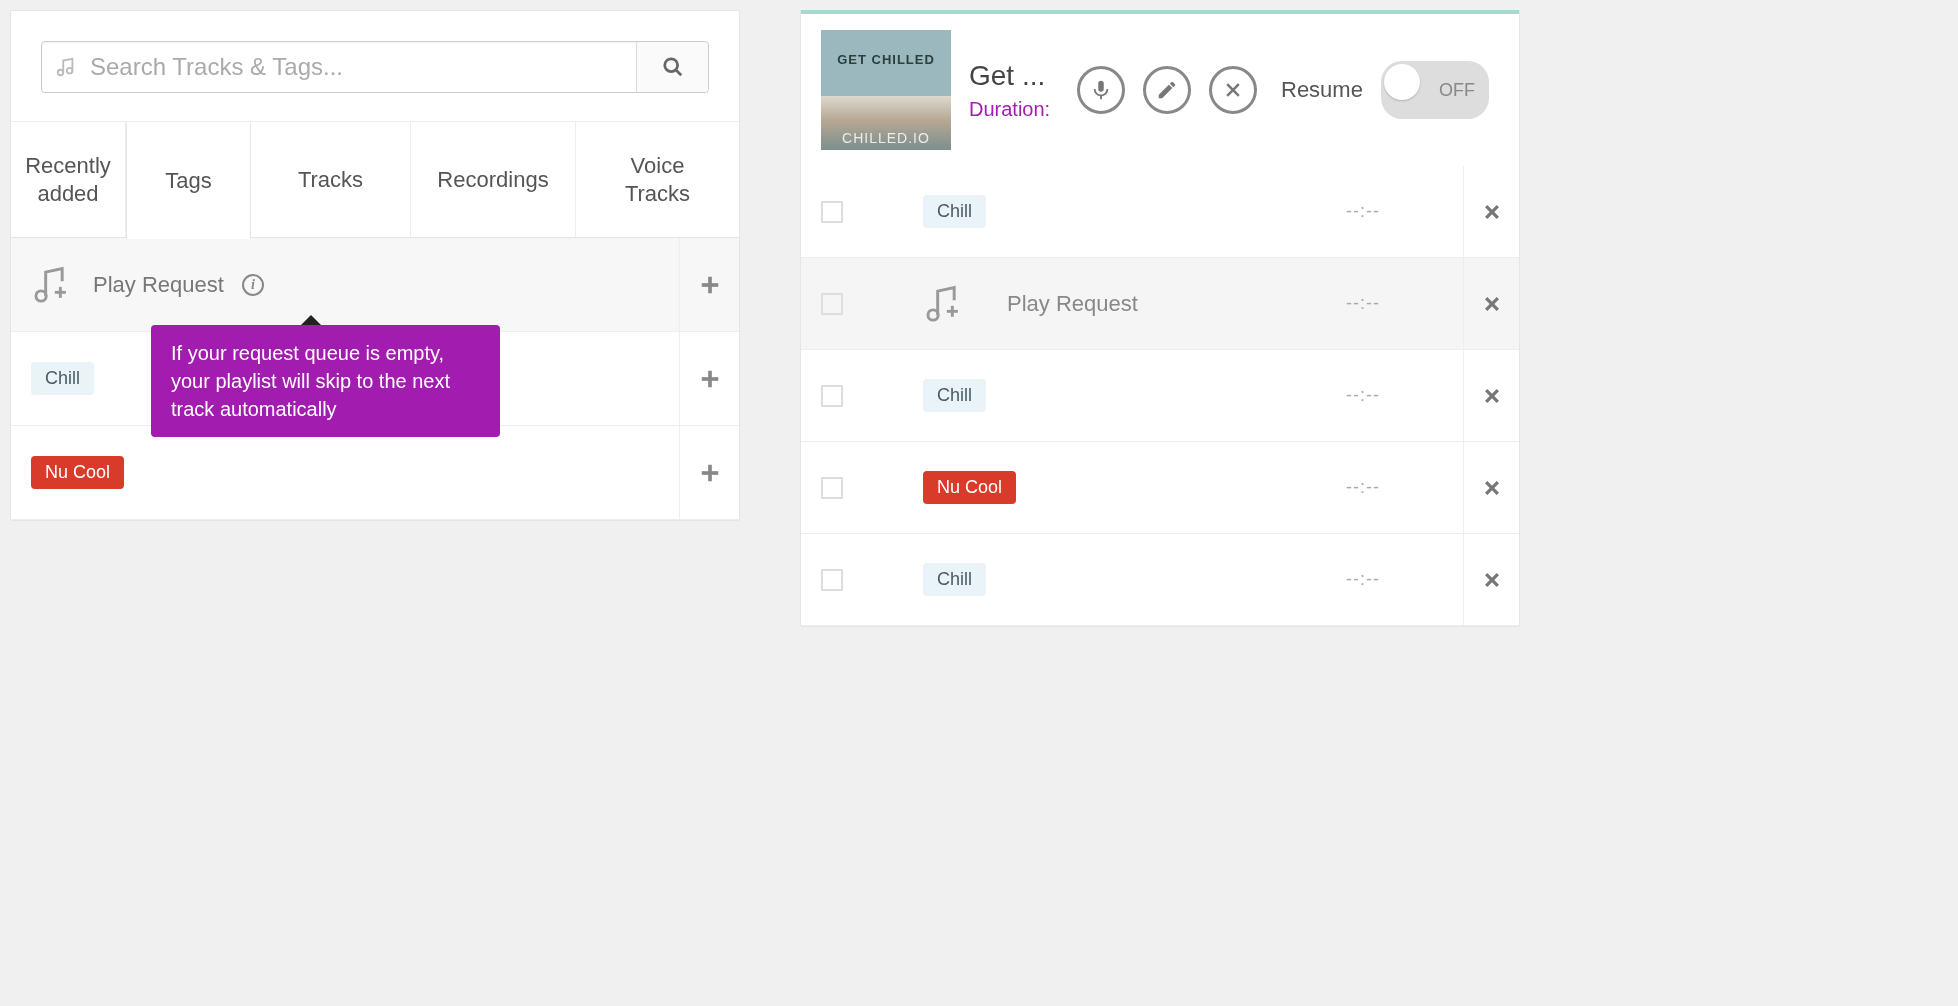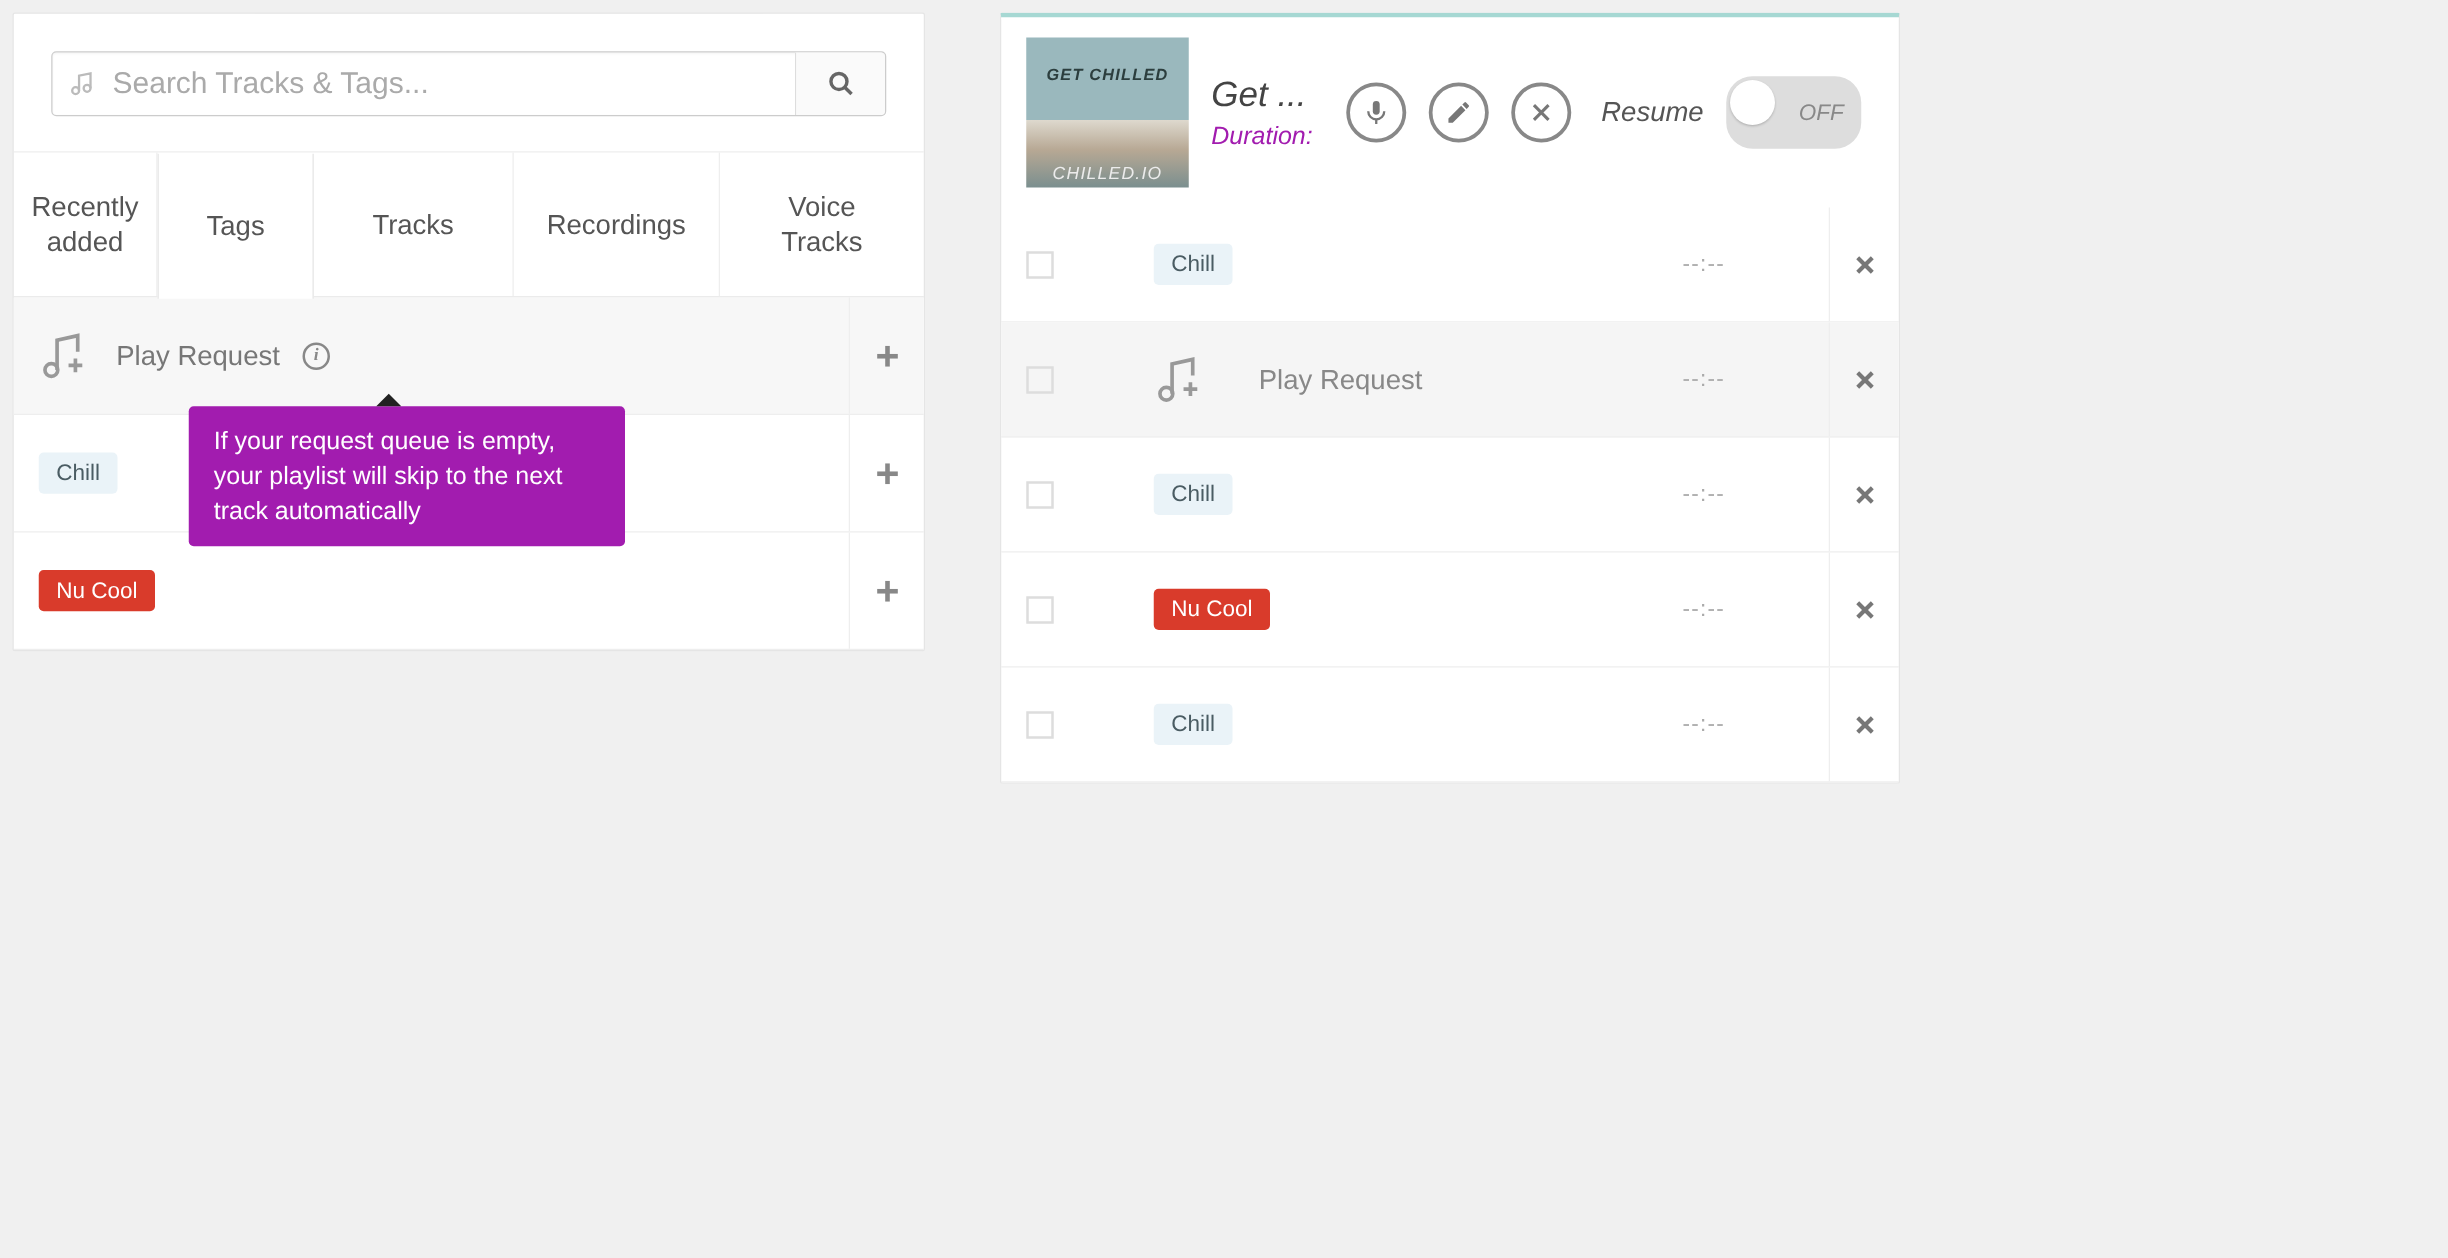--- a/index.html
+++ b/index.html
@@ -154,21 +154,20 @@
       border-top: none;
       border-bottom-color: #222;
     }
 
     
     .right-header {
       display: flex;
       align-items: center;
       padding: 16px 20px 16px 20px;
       gap: 18px;
-      font-style: italic;
     }
     .artwork {
       width: 130px; height: 120px;
       background: linear-gradient(#9ab8bd 0%, #9ab8bd 55%, #ded9ce 55%, #b7a894 75%, #7b8f8f 100%);
       position: relative;
       flex-shrink: 0;
     }
     .artwork .overtxt {
       position: absolute; top: 22px; left: 0; right: 0;
       text-align: center;

